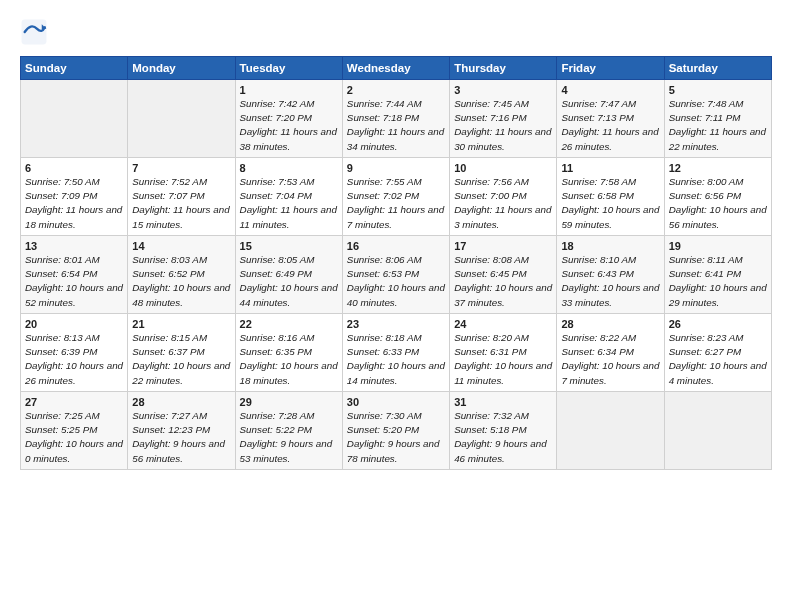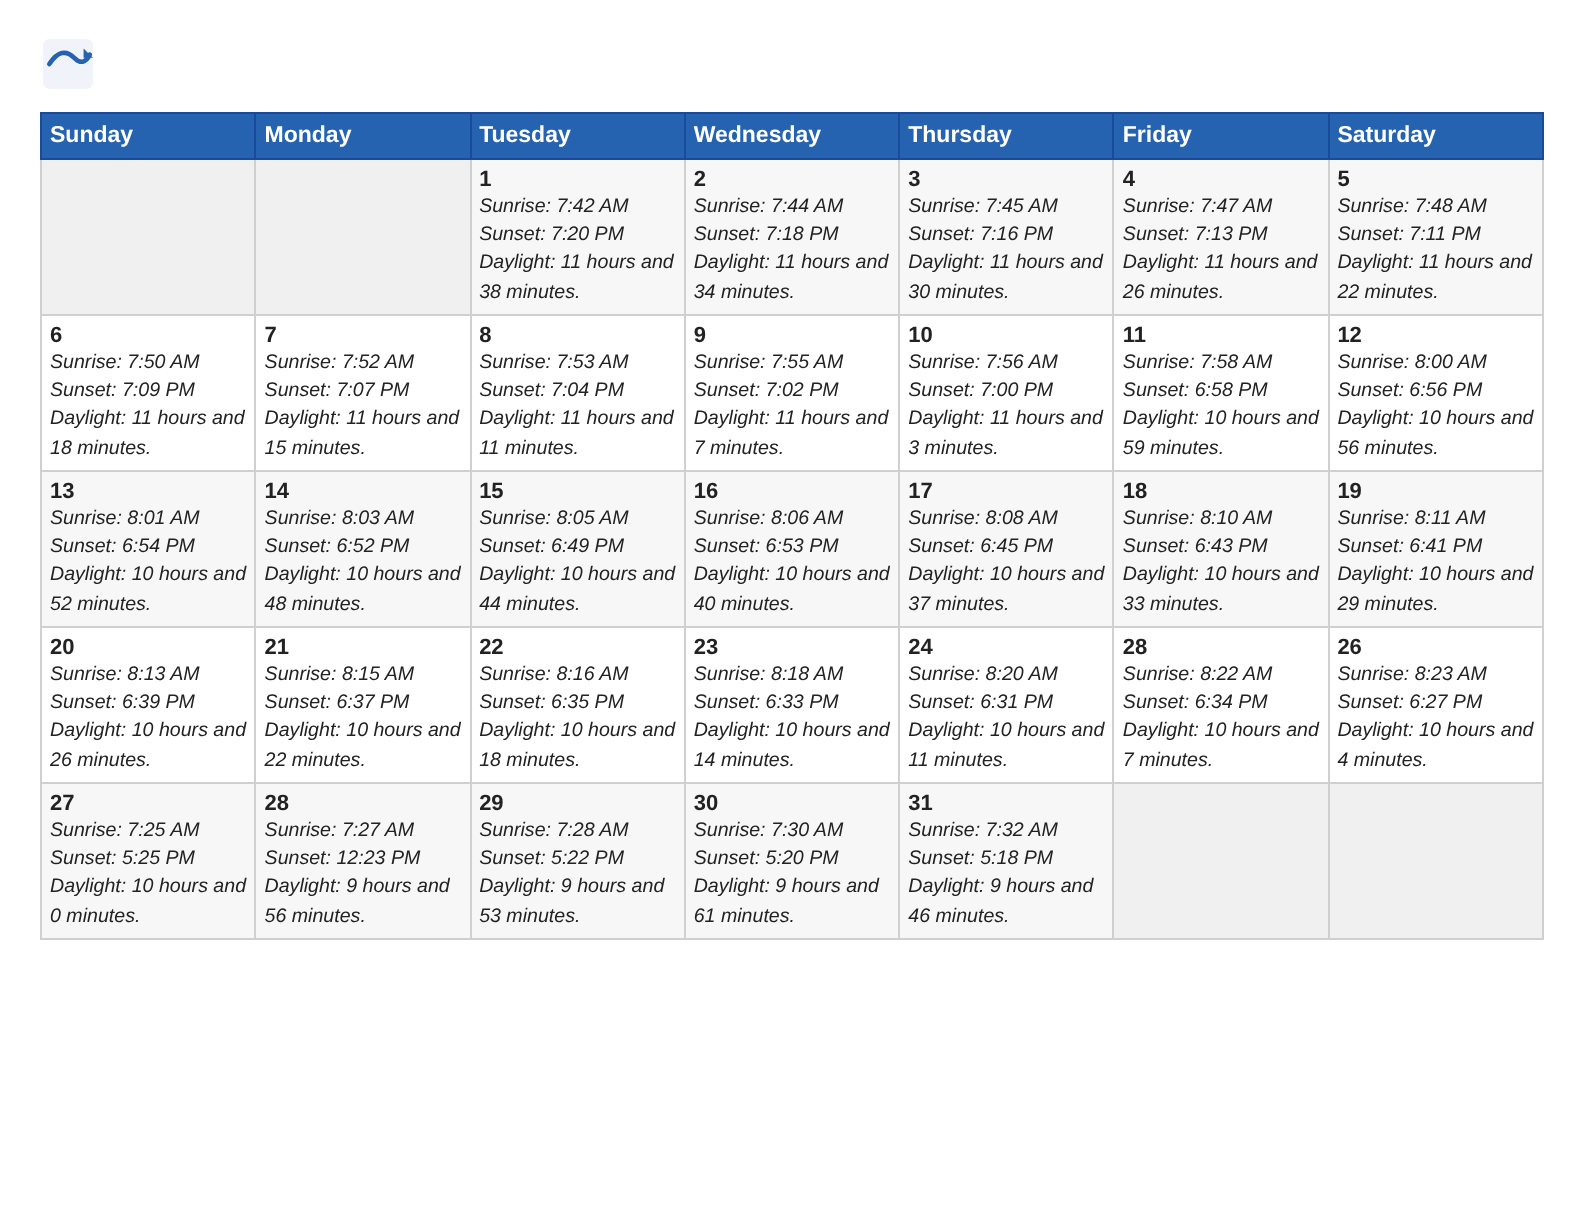--- a/index.html
+++ b/index.html
@@ -247,21 +247,21 @@
           <td>
             <span class="day-num">28</span>
             <div class="day-info"><span>Sunrise: 7:27 AM</span><br><span>Sunset: 12:23 PM</span><br><span>Daylight: 9 hours and 56 minutes.</span></div>
           </td>
           <td>
             <span class="day-num">29</span>
             <div class="day-info"><span>Sunrise: 7:28 AM</span><br><span>Sunset: 5:22 PM</span><br><span>Daylight: 9 hours and 53 minutes.</span></div>
           </td>
           <td>
             <span class="day-num">30</span>
-            <div class="day-info"><span>Sunrise: 7:30 AM</span><br><span>Sunset: 5:20 PM</span><br><span>Daylight: 9 hours and 61 minutes.</span></div>
+            <div class="day-info"><span>Sunrise: 7:30 AM</span><br><span>Sunset: 5:20 PM</span><br><span>Daylight: 9 hours and 78 minutes.</span></div>
           </td>
           <td>
             <span class="day-num">31</span>
             <div class="day-info"><span>Sunrise: 7:32 AM</span><br><span>Sunset: 5:18 PM</span><br><span>Daylight: 9 hours and 46 minutes.</span></div>
           </td>
           <td class="cell-empty"></td>
           <td class="cell-empty"></td>
         </tr>
       </tbody>
   </table>

